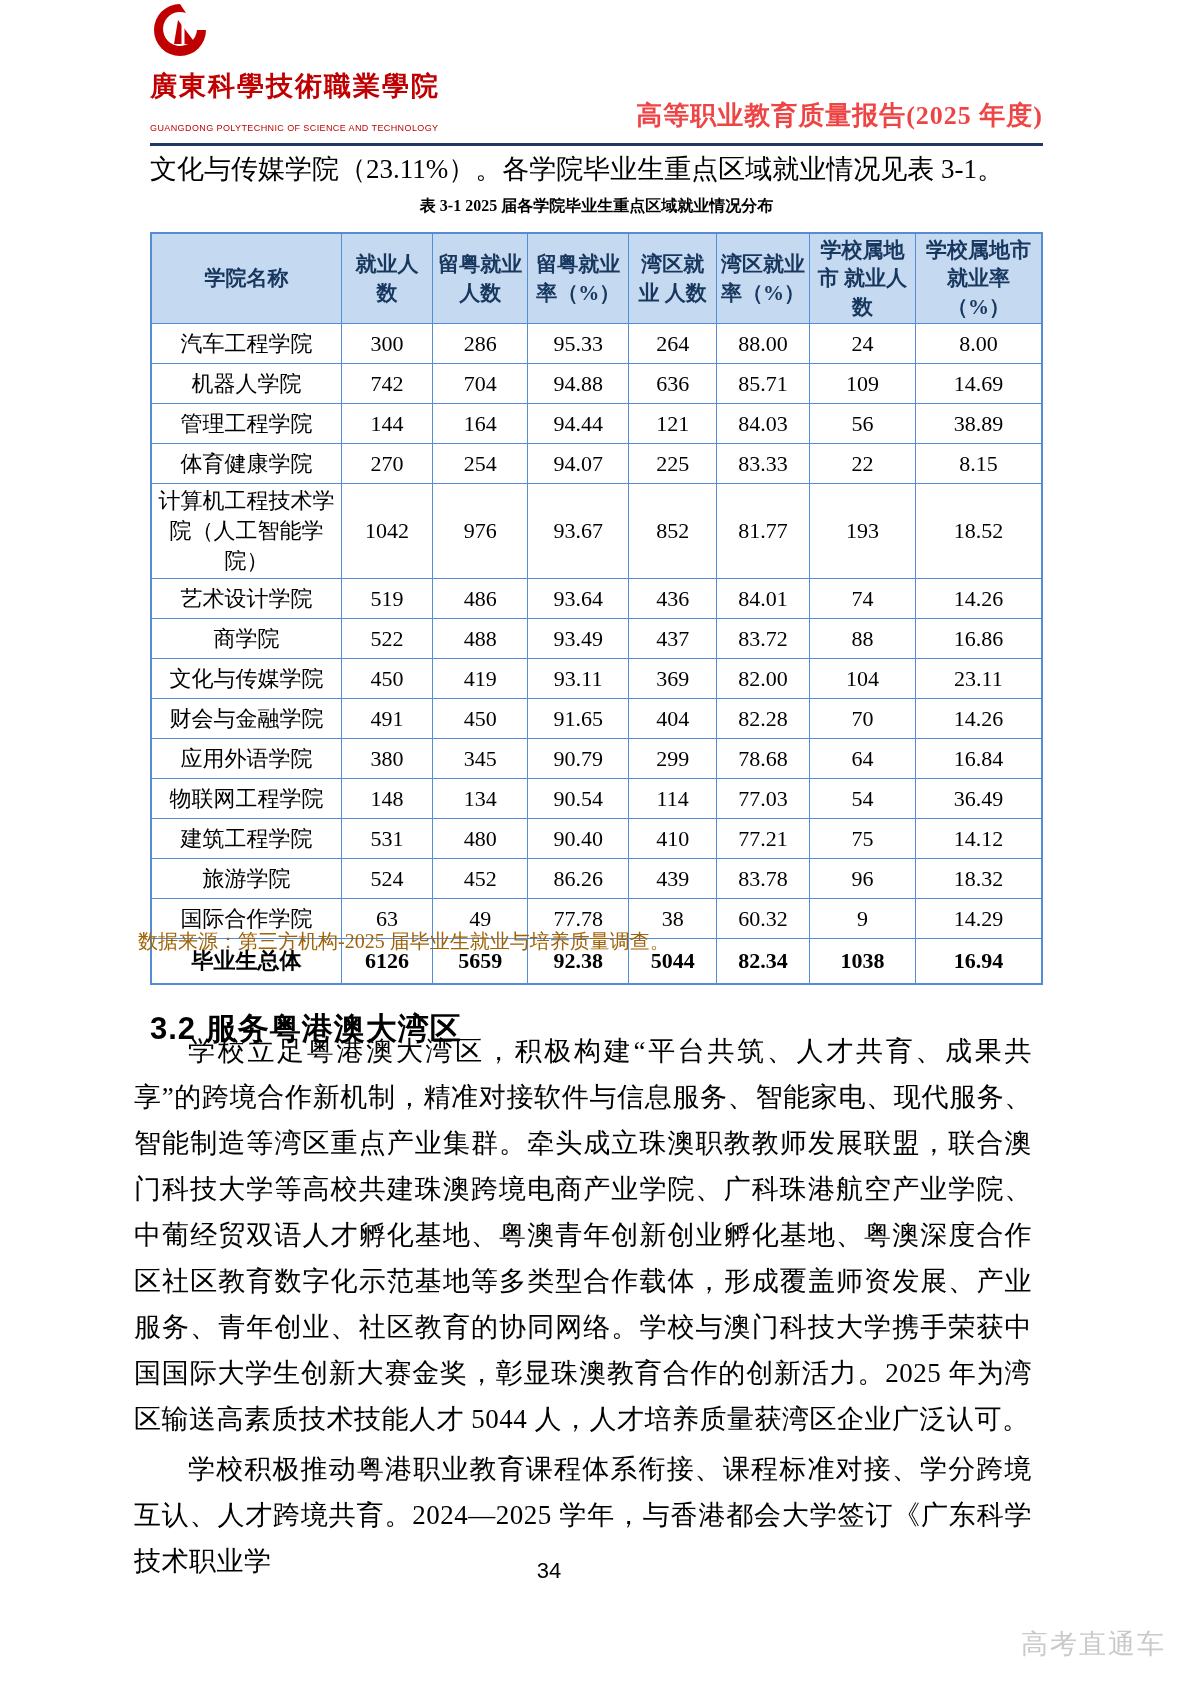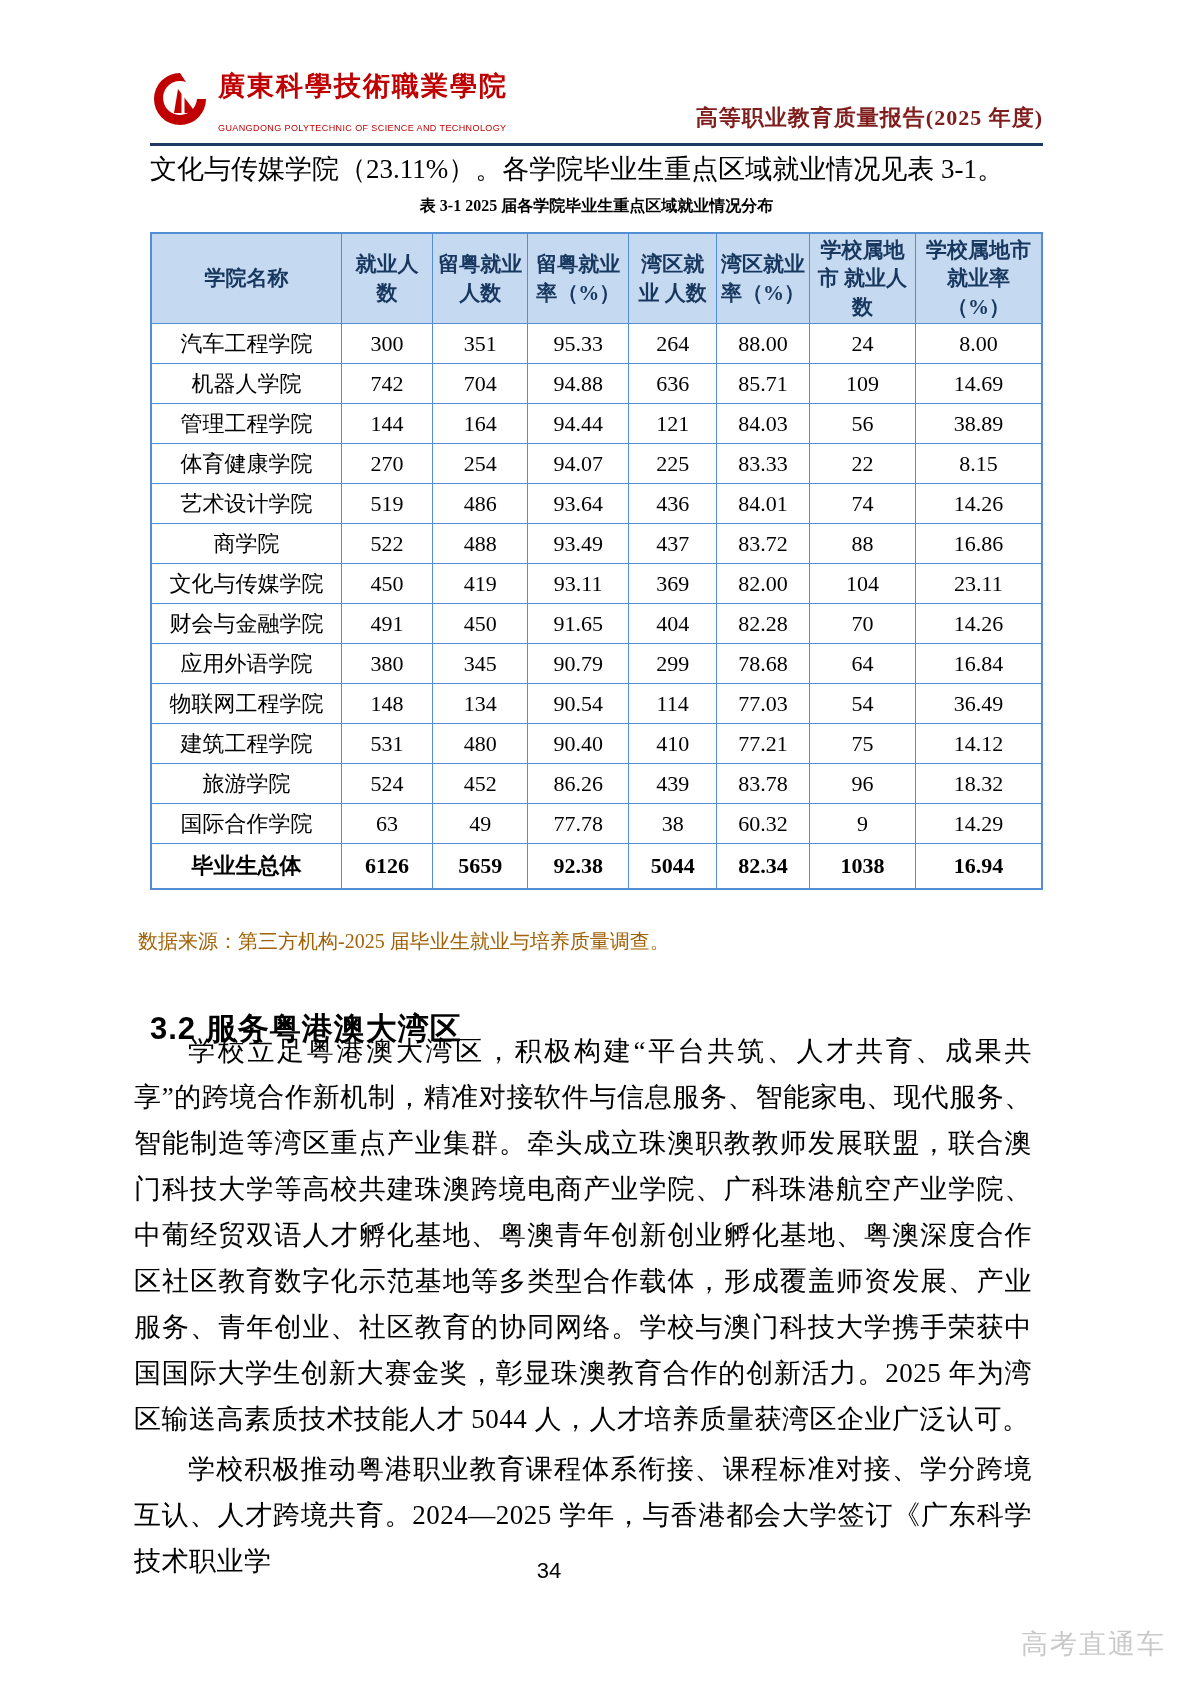--- a/index.html
+++ b/index.html
@@ -13,33 +13,33 @@
   }
 
   
   .page-header {
     position: absolute; left: 150px; width: 893px; top: 68px;
     display: flex; justify-content: space-between; align-items: flex-end;
     padding-bottom: 10px;
     border-bottom: 3px solid #1F3864;
     height: 78px;
   }
-  .logo-wrap { display: flex; align-items: flex-end; gap: 8px; }
+  .logo-wrap { display: flex; align-items: flex-start; gap: 8px; flex-direction: column; }
   .logo-text-cn {
     color: #C00000; font-size: 27px; font-weight: bold;
     font-family: "Liberation Serif", "DejaVu Serif", serif;
     letter-spacing: 2px; line-height: 1.1;
   }
   .logo-text-en {
     color: #C00000; font-size: 9px; letter-spacing: 0.4px;
     font-family: "Liberation Sans", "DejaVu Sans", sans-serif;
     margin-top: 21px;
   }
   .report-title {
-    color: #7f1d1d; font-weight: bold; font-size: 22px;
+    color: #ef4444; font-weight: bold; font-size: 26px;
     letter-spacing: 1px; white-space: nowrap; margin-top: 26px;
   }
 
   
   .intro { position: absolute; left: 150px; width: 898px; top: 152px;
     font-size: 27px; line-height: 1.3; }
 
   
   .table-title {
     position: absolute; left: 150px; width: 893px; top: 196px;
@@ -151,21 +151,21 @@
       <th>湾区就业 人数</th>
       <th>湾区就业 率（%）</th>
       <th>学校属地市 就业人数</th>
       <th>学校属地市 就业率（%）</th>
     </tr>
   </thead>
   <tbody>
     <tr>
         <td>汽车工程学院</td>
         <td>300</td>
-        <td>351</td>
+        <td>286</td>
         <td>95.33</td>
         <td>264</td>
         <td>88.00</td>
         <td>24</td>
         <td>8.00</td>
       </tr>
       <tr>
         <td>机器人学院</td>
         <td>742</td>
         <td>704</td>
@@ -187,20 +187,30 @@
       </tr>
       <tr>
         <td>体育健康学院</td>
         <td>270</td>
         <td>254</td>
         <td>94.07</td>
         <td>225</td>
         <td>83.33</td>
         <td>22</td>
         <td>8.15</td>
+      </tr>
+      <tr>
+        <td>计算机工程技术学院（人工智能学院）</td>
+        <td>1042</td>
+        <td>976</td>
+        <td>93.67</td>
+        <td>852</td>
+        <td>81.77</td>
+        <td>193</td>
+        <td>18.52</td>
       </tr>
       <tr>
         <td>艺术设计学院</td>
         <td>519</td>
         <td>486</td>
         <td>93.64</td>
         <td>436</td>
         <td>84.01</td>
         <td>74</td>
         <td>14.26</td>

